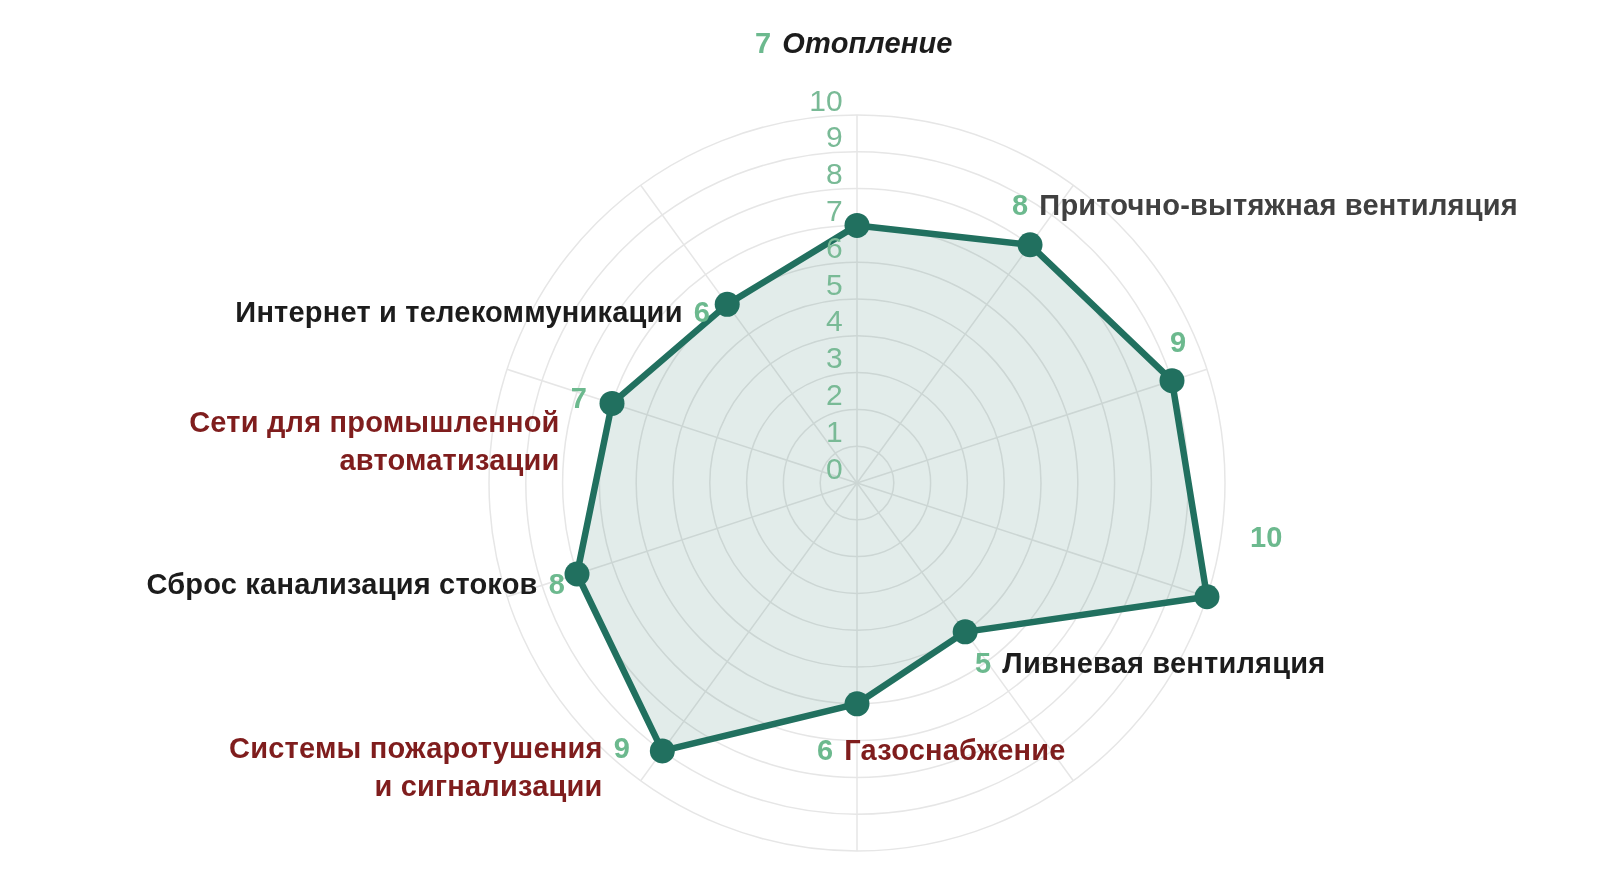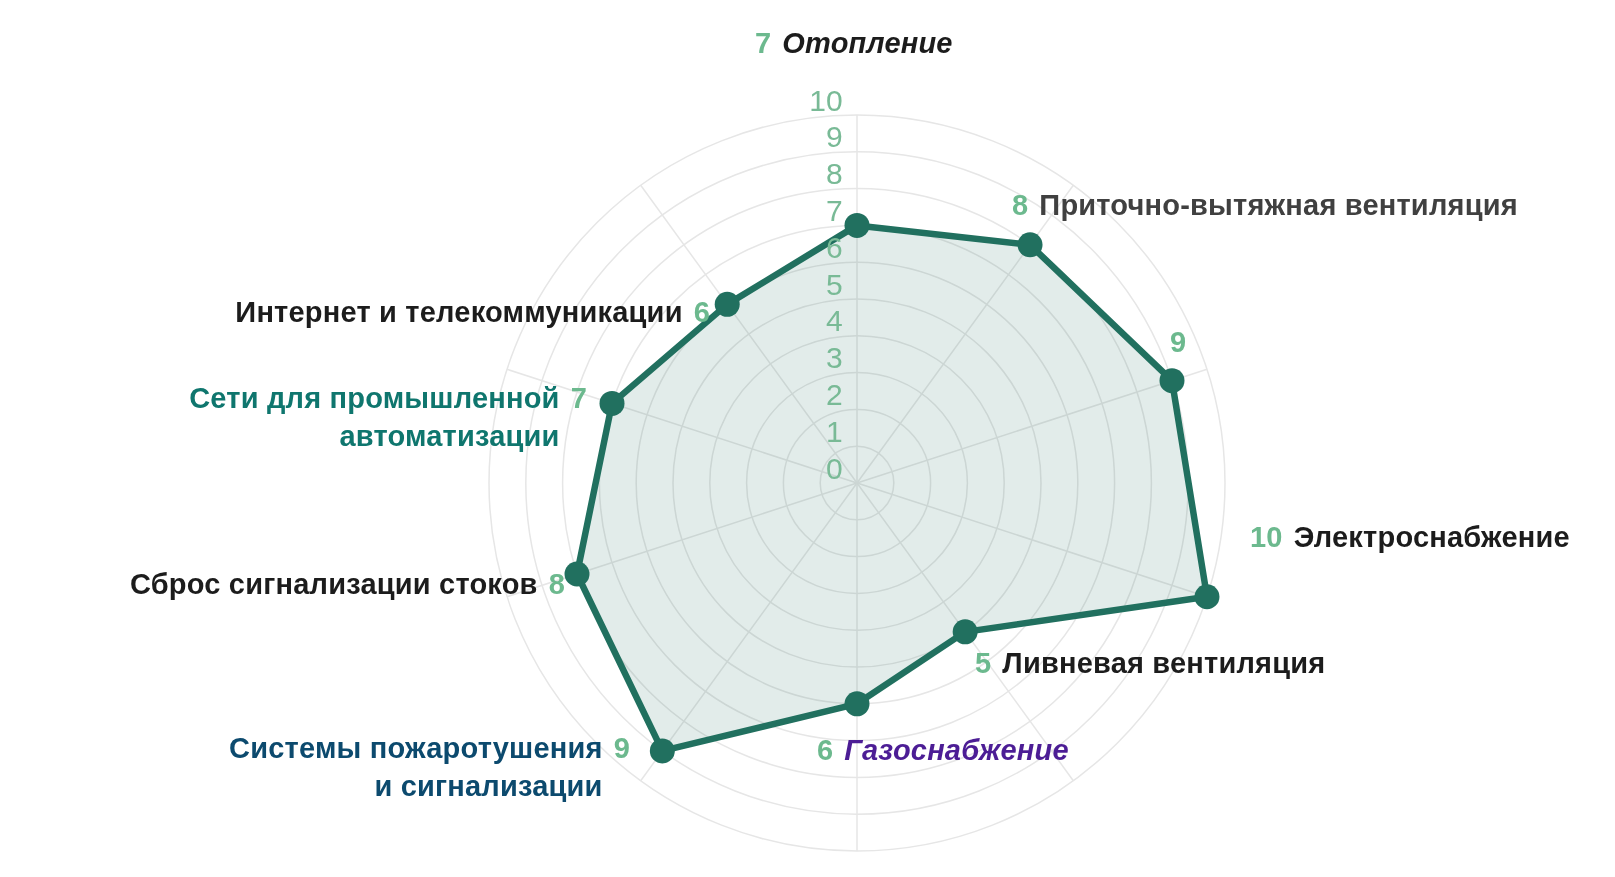--- a/index.html
+++ b/index.html
@@ -107,40 +107,39 @@
       </div>
       <div class="cat-label" style="top: 186px; left: 1012px;">
         <span class="num" style="color: rgb(108, 185, 142);">8</span>
         <span class="txt" style="color: #404040;">Приточно-вытяжная вентиляция</span>
       </div>
       <div class="cat-label" style="top: 323px; left: 1170px;">
         <span class="num" style="color: rgb(108, 185, 142);">9</span>
       </div>
       <div class="cat-label" style="top: 518px; left: 1250px;">
         <span class="num" style="color: rgb(108, 185, 142);">10</span>
-        <span class="txt" style="color: rgb(28, 28, 28);">Электроснабжение</span>
       </div>
       <div class="cat-label" style="top: 644px; left: 975px;">
         <span class="num" style="color: rgb(108, 185, 142);">5</span>
         <span class="txt" style="color: rgb(28, 28, 28);">Ливневая вентиляция</span>
       </div>
       <div class="cat-label" style="top: 731px; left: 817px;">
         <span class="num" style="color: rgb(108, 185, 142);">6</span>
-        <span class="txt" style="color: #4c1d95; font-style: italic;">Газоснабжение</span>
+        <span class="txt" style="color: #7f1d1d;">Газоснабжение</span>
       </div>
       <div class="cat-label" style="top: 729px; right: 985px;">
-        <span class="txt txt-right" style="color: #0c4a6e;">Системы пожаротушения<br>и сигнализации</span>
+        <span class="txt txt-right" style="color: #7f1d1d;">Системы пожаротушения<br>и сигнализации</span>
         <span class="num" style="color: rgb(108, 185, 142);">9</span>
       </div>
       <div class="cat-label" style="top: 565px; right: 1050px;">
-        <span class="txt txt-right" style="color: rgb(28, 28, 28);">Сброс сигнализации стоков</span>
+        <span class="txt txt-right" style="color: rgb(28, 28, 28);">Сброс канализация стоков</span>
         <span class="num" style="color: rgb(108, 185, 142);">8</span>
       </div>
       <div class="cat-label" style="top: 379px; right: 1028px;">
-        <span class="txt txt-right" style="color: #0f766e;">Сети для промышленной<br>автоматизации</span>
+        <span class="txt txt-right" style="color: #7f1d1d; margin-top: 24px;">Сети для промышленной<br>автоматизации</span>
         <span class="num" style="color: rgb(108, 185, 142);">7</span>
       </div>
       <div class="cat-label" style="top: 256px; right: 905px; margin-top: 37px;">
         <span class="txt txt-right" style="color: rgb(28, 28, 28);">Интернет и телекоммуникации</span>
         <span class="num" style="color: rgb(108, 185, 142);">6</span>
       </div>
     </div>
 </div>
 
 </body></html>

